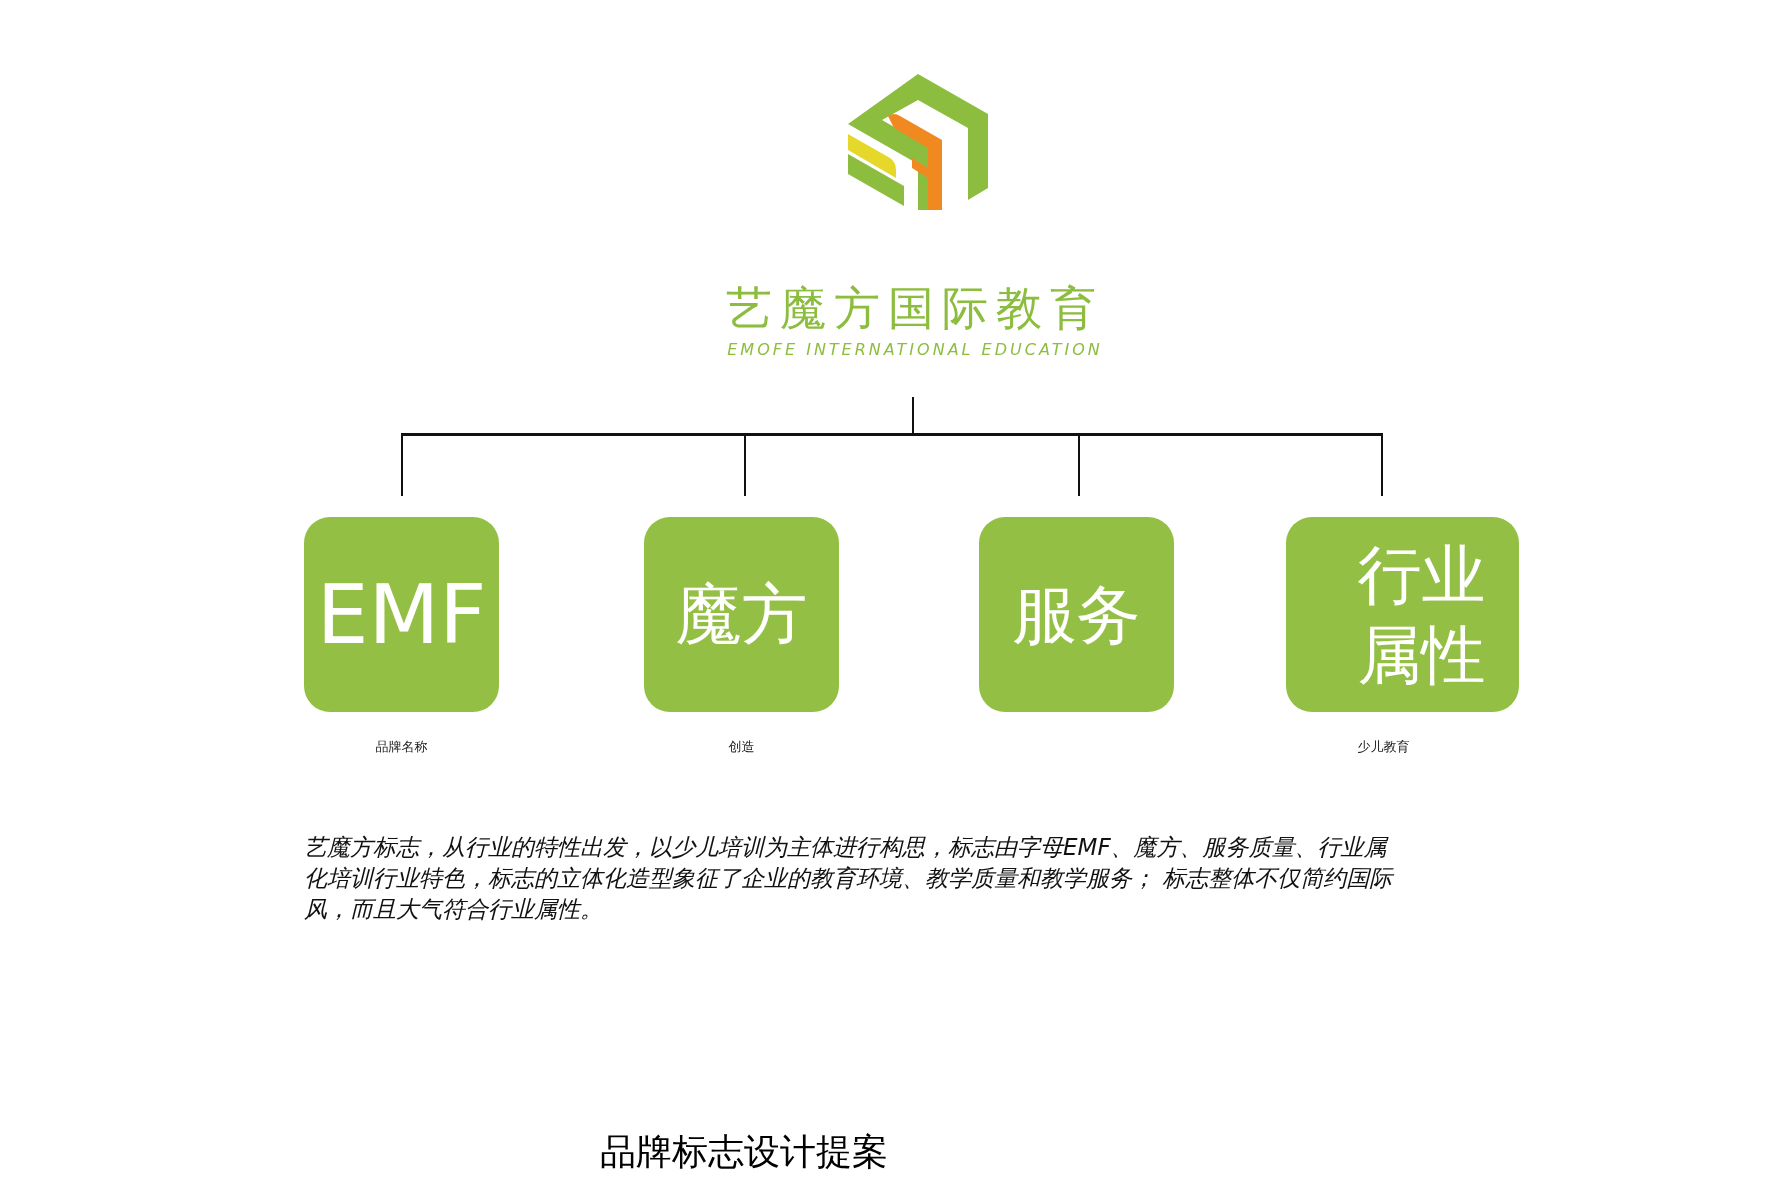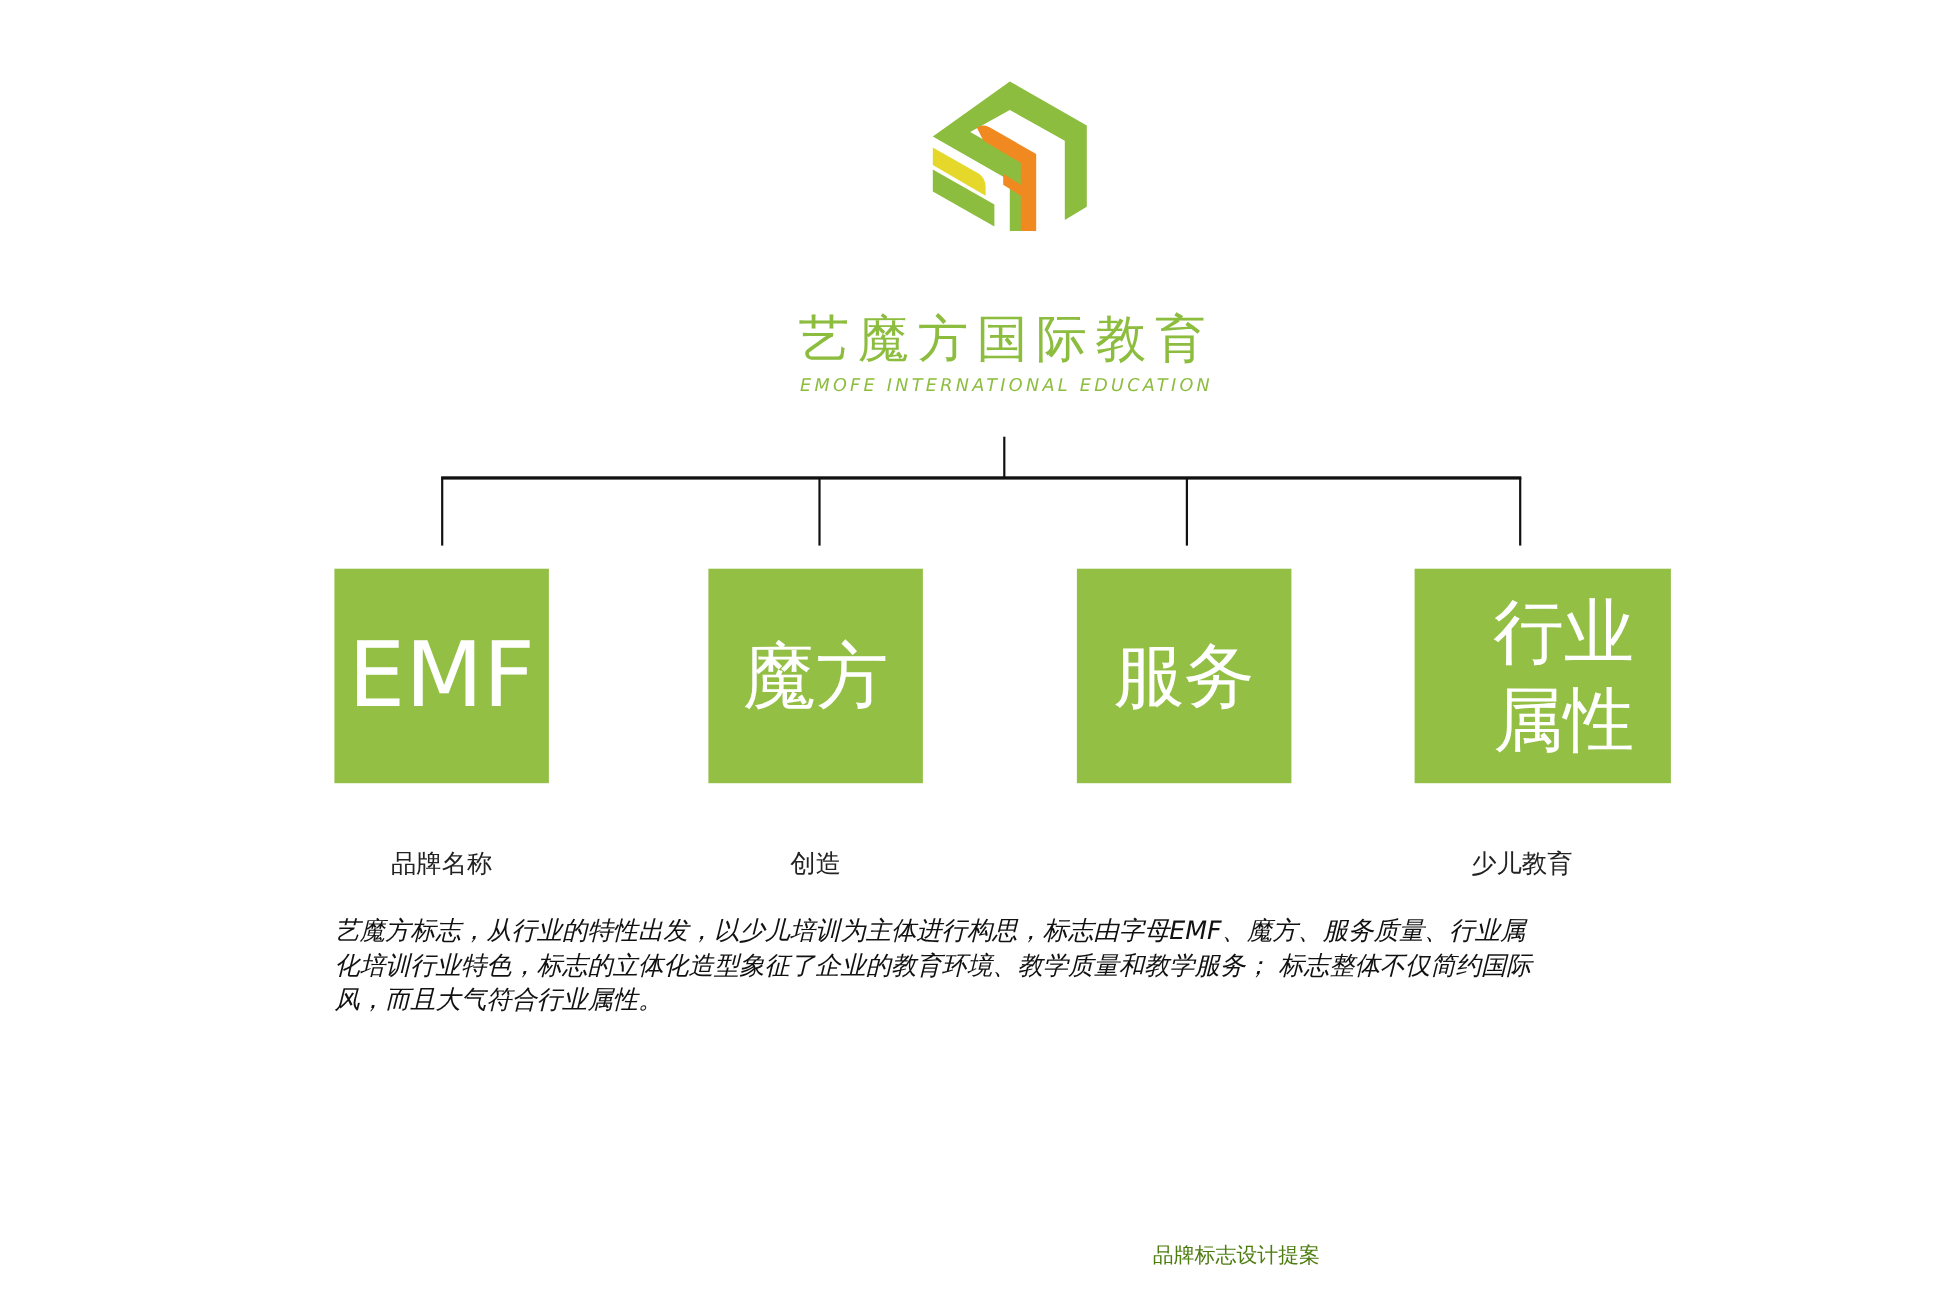--- a/index.html
+++ b/index.html
@@ -6,27 +6,27 @@
   body { width: 1772px; height: 1181px; position: relative; overflow: hidden;
          font-family: "DejaVu Sans", "Liberation Sans", sans-serif; }
   .abs { position: absolute; }
   .logo { left: 838px; top: 70px; width: 160px; height: 140px; }
   .brand-cn { left: 600px; top: 278px; width: 630px; text-align: center;
               font-size: 46px; font-weight: normal; letter-spacing: 8px; color: #8dbd3f; }
   .brand-en { left: 600px; top: 340px; width: 630px; text-align: center;
               font-size: 16px; letter-spacing: 3px; color: #8dbd3f; font-style: italic; }
   .line { background: #111; }
   .box { background: #93bf45; color: #ffffff; display: flex; align-items: center;
-         justify-content: center; text-align: center; top: 517px; width: 195px; height: 195px; }
+         justify-content: center; text-align: center; top: 517px; width: 195px; height: 195px; border-radius: 26px; }
   .box-text-lat { font-size: 82px; letter-spacing: 0px; font-family: "DejaVu Sans", sans-serif; }
   .box-text-cn { font-size: 66px; line-height: 80px; }
   .box-text-cn2 { font-size: 64px; line-height: 80px; }
-  .caption { top: 738px; width: 195px; text-align: center; font-size: 23px; color: #222; margin-top: 32px; }
+  .caption { top: 738px; width: 195px; text-align: center; font-size: 13px; color: #222; }
   .para { left: 304px; top: 832px; width: 1200px; font-size: 23px; line-height: 31px; color: #111; font-style: italic; }
-  .footer { left: 600px; top: 1128px; width: 600px; text-align: right; font-size: 19px; color: #4d7c0f; }
+  .footer { left: 600px; top: 1128px; width: 600px; text-align: left; font-size: 36px; color: #000000; }
 </style>
 </head>
 <body>
 
 <div class="abs logo">
   <svg width="160" height="140" viewBox="0 0 160 140">
 
     <path d="M80 4 L150 44 L150 118 L130 130 L130 58 L80 30 L44 50 L100 82 L100 140 L80 140 L80 94 L10 54 Z" fill="#8dbd3f"></path>
     <path d="M10 96 L10 116 L66 148 L66 128 Z" fill="#8dbd3f" transform="translate(0,-12)"></path>
 

